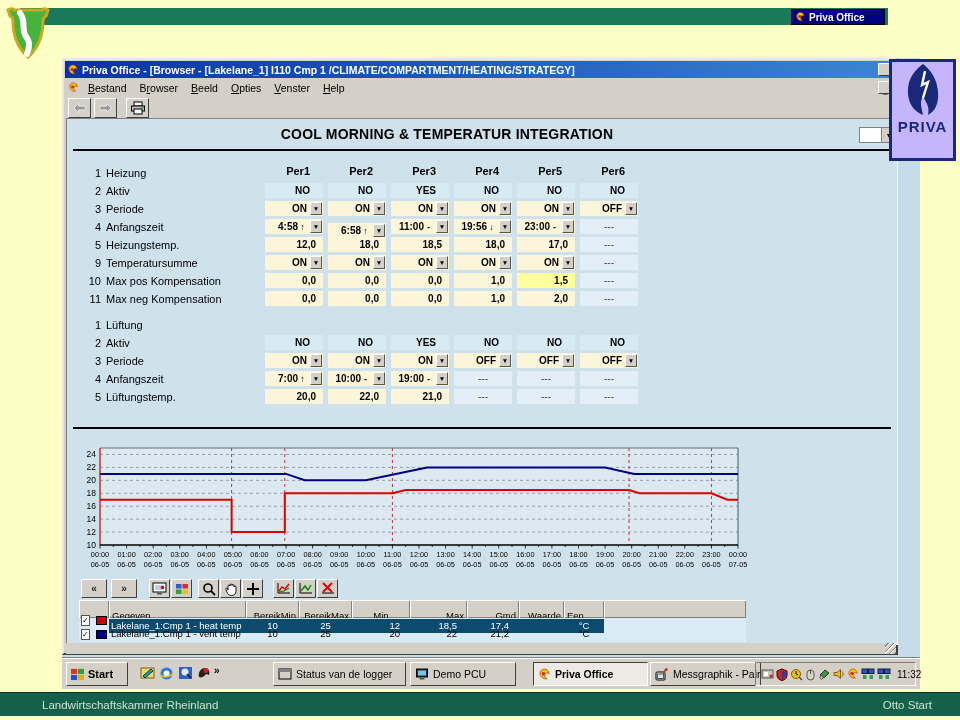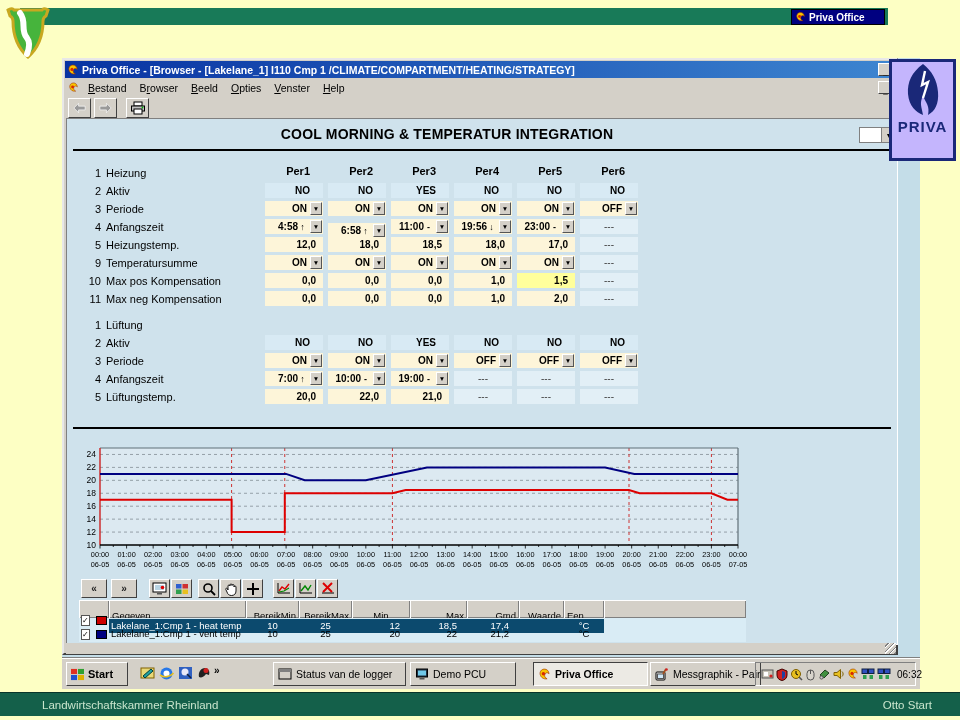--- a/index.html
+++ b/index.html
@@ -785,21 +785,21 @@
             </svg>
           </span>
           <span>
             <svg width="14" height="12" viewBox="0 0 14 12">
               <rect x="1" y="1" width="5.5" height="4.5" fill="#3050c0" stroke="#102040"></rect>
               <rect x="7.5" y="1" width="5.5" height="4.5" fill="#3050c0" stroke="#102040"></rect>
               <rect x="2" y="7" width="3.5" height="4" fill="#30a050"></rect>
               <rect x="8.5" y="7" width="3.5" height="4" fill="#30a050"></rect>
             </svg>
           </span>
-          <span class="clock">06:32</span>
+          <span class="clock">11:32</span>
         </div>
     </div>
   </div>
 
   <div class="priva-logo">
     <svg width="42" height="58" viewBox="0 0 42 58">
       <path d="M21 2 C10 10 5 20 6 32 C7 44 14 50 21 53 C20 46 17 41 21 34 C24 41 28 44 26 53 C33 49 37 42 36 30 C35 18 30 9 21 2 Z" fill="#1a2878"></path>
       <path d="M23 9 L20 23 L26 20 L21 36" stroke="#fff" fill="none" stroke-width="2.4"></path>
     </svg>
     <span class="word">PRIVA</span>

